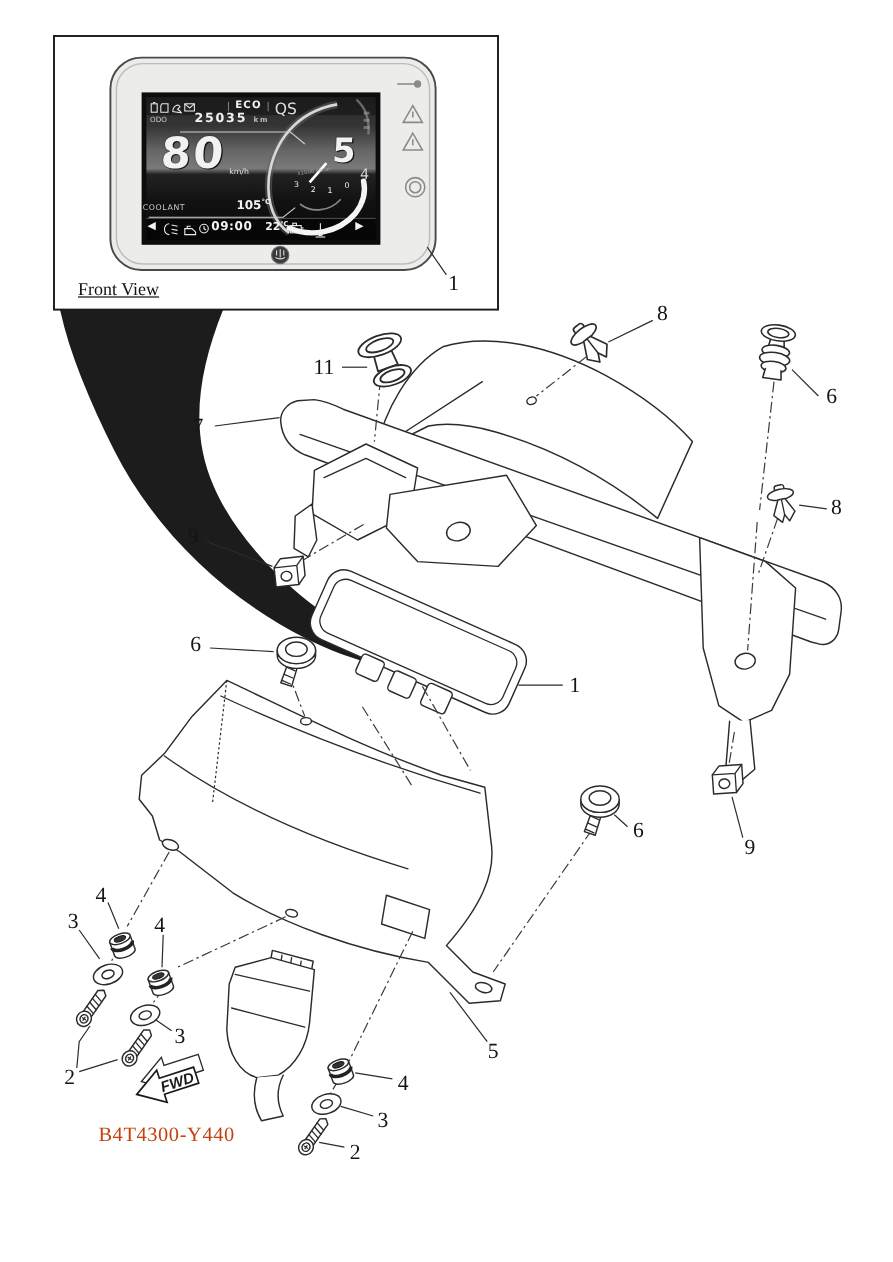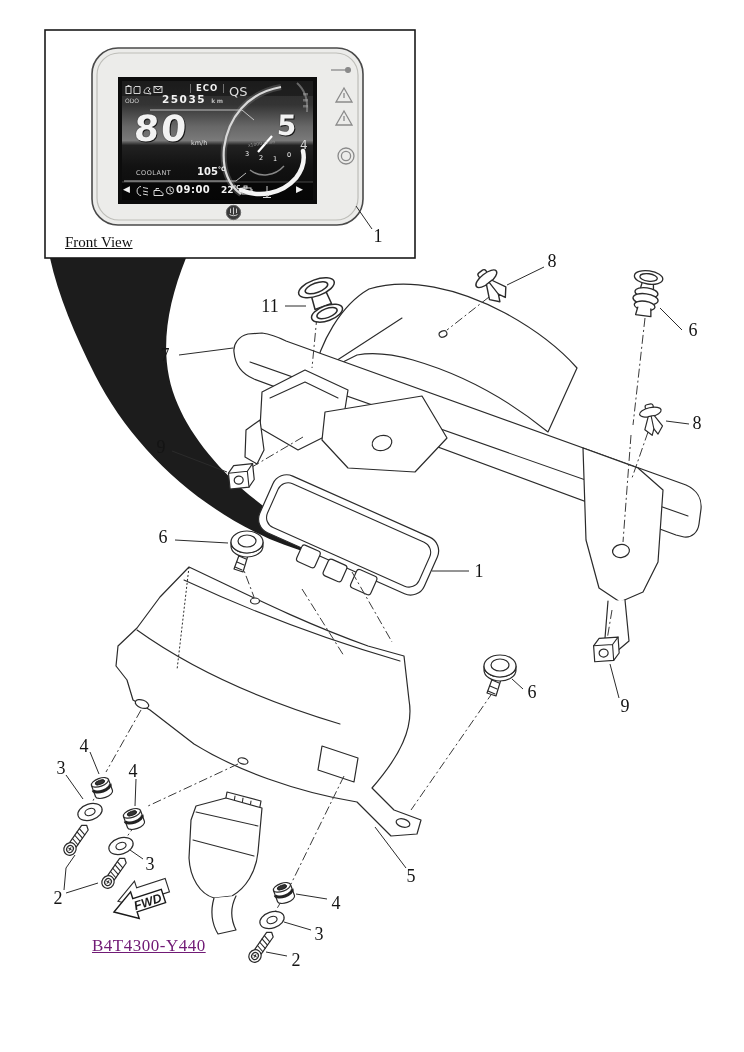--- a/index.html
+++ b/index.html
@@ -6,22 +6,22 @@
   #page{position:relative;width:744px;height:1052px;background:#fff;overflow:hidden;
         font-family:"Liberation Serif",serif;}
   svg{position:absolute;left:0;top:0;}
   .ln{fill:#ffffff;stroke:#2b2b2b;stroke-width:1.2;stroke-linejoin:round;stroke-linecap:round;}
   .st{fill:none;stroke:#2b2b2b;stroke-width:1.1;stroke-linejoin:round;stroke-linecap:round;}
   .dash{fill:none;stroke:#3a3a3a;stroke-width:1;stroke-dasharray:9 3 2 3;}
   .lead{fill:none;stroke:#2b2b2b;stroke-width:1;}
   .co{position:absolute;transform:translate(-50%,-50%);font:18px "Liberation Serif",serif;color:#141414;}
   #front-view{position:absolute;left:65px;top:234px;font:15px "Liberation Serif",serif;
               color:#111;text-decoration:underline;}
-  #part-code{position:absolute;left:92px;top:936px;font:17px "Liberation Serif",serif;
-             color:#701a75;letter-spacing:.5px;text-decoration:underline;}
+  #part-code{position:absolute;left:82px;top:936px;font:17px "Liberation Serif",serif;
+             color:#c2410c;letter-spacing:.5px;}
   .sc{position:absolute;color:#f2f2f2;font-family:"DejaVu Sans",sans-serif;line-height:1;white-space:nowrap;}
   .seg{text-shadow:0 0 1px #000,1px 1px 0 rgba(0,0,0,.8);}
 </style>
 </head>
 <body>
 
 <div id="page">
 
 <svg width="744" height="1052" viewBox="0 0 744 1052">
   <defs>
@@ -307,21 +307,21 @@
 <div class="sc" style="left:229px;top:85px;font-size:13px;color:#ddd;">QS</div>
 <div class="sc seg" style="left:134px;top:111px;font-size:36px;font-weight:bold;letter-spacing:2px;transform:skewX(-4deg);">80</div>
 <div class="sc" style="left:191px;top:140px;font-size:6.5px;color:#ddd;">km/h</div>
 <div class="sc seg" style="left:277px;top:112px;font-size:28px;font-weight:bold;transform:skewX(-3deg);">5</div>
 <div class="sc" style="left:300px;top:139px;font-size:12px;color:#d5d5d5;">4</div>
 <div class="sc" style="left:248px;top:142px;font-size:4.5px;color:#aaa;transform:rotate(-8deg);opacity:.8;">x1000 r/min</div>
 <div class="sc" style="left:245px;top:151px;font-size:6.5px;">3</div>
 <div class="sc" style="left:259px;top:155px;font-size:6.5px;">2</div>
 <div class="sc" style="left:273px;top:156px;font-size:6.5px;">1</div>
 <div class="sc" style="left:287px;top:152px;font-size:6.5px;">0</div>
-<div class="sc" style="left:136px;top:170px;font-size:6.5px;letter-spacing:.5px;color:#ccc;">COOLANT</div>
+<div class="sc" style="left:119px;top:170px;font-size:6.5px;letter-spacing:.5px;color:#ccc;">COOLANT</div>
 <div class="sc" style="left:197px;top:166px;font-size:10px;font-weight:bold;"><span>105</span><span style="font-size:6px;vertical-align:super;">°C</span></div>
 <div class="sc" style="left:123px;top:185px;font-size:9px;">◀</div>
 <div class="sc" style="left:176px;top:185px;font-size:10px;font-weight:bold;letter-spacing:.5px;">09:00</div>
 <div class="sc" style="left:221px;top:185px;font-size:9px;font-weight:bold;"><span>22</span><span style="font-size:5.5px;vertical-align:super;">°C</span></div>
 <div class="sc" style="left:296px;top:185px;font-size:9px;">▶</div>
 
 <div id="front-view">Front View</div>
 <div id="part-code">B4T4300-Y440</div>
 
 <div class="co" style="left:378px;top:236px;">1</div>

